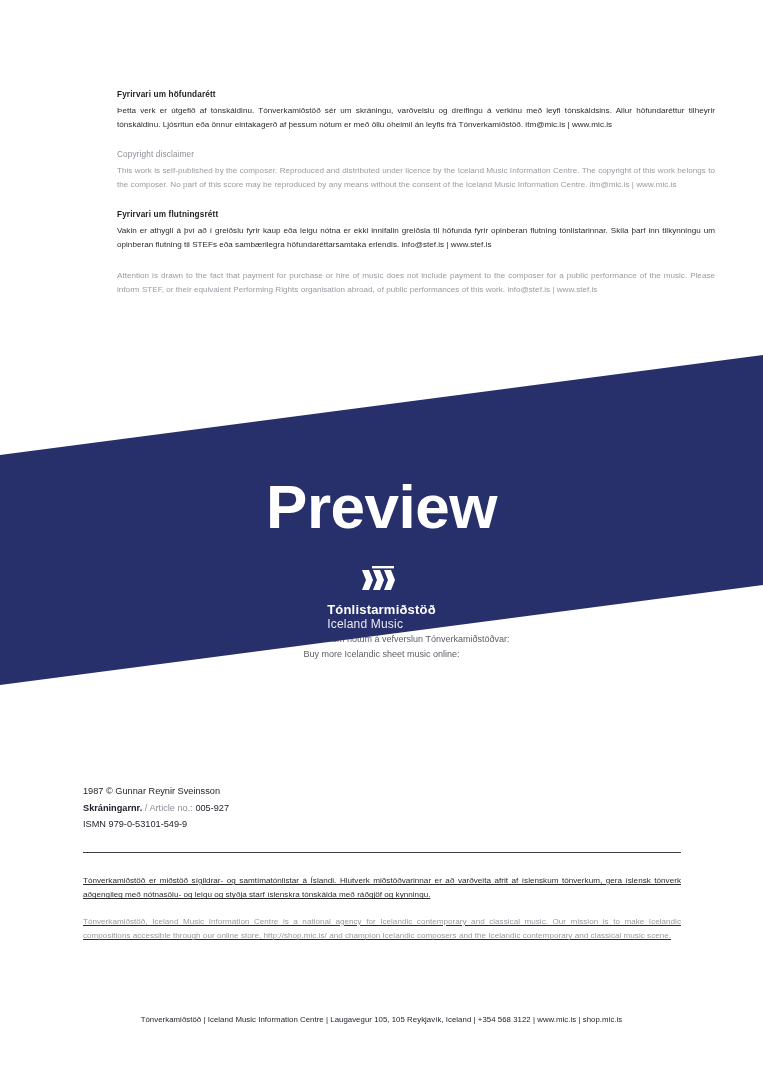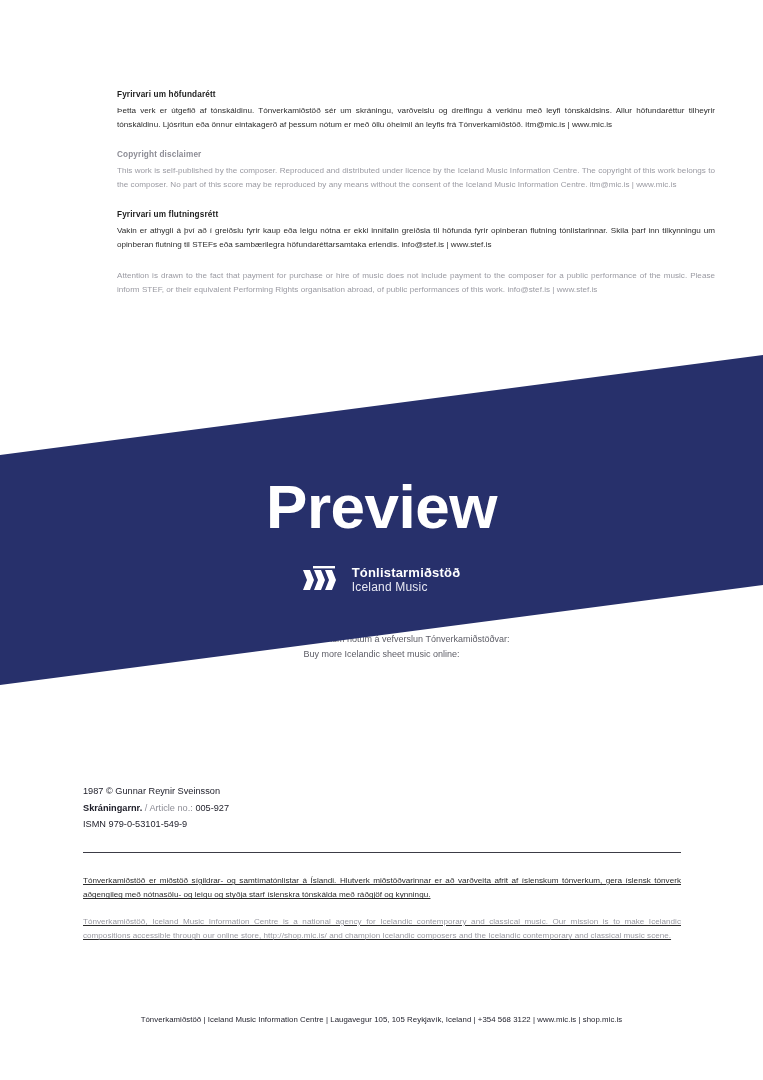--- a/index.html
+++ b/index.html
@@ -37,21 +37,21 @@
   .block-title {
     font-size: 8.2px;
     font-weight: bold;
     letter-spacing: 0.15px;
     color: #1d1d1d;
     margin-bottom: 5px;
   }
 
   .block-title.muted {
     color: #8d8d96;
-    font-weight: bold;
+    font-weight: normal;
   }
 
   .block-body {
     font-size: 8.1px;
     line-height: 1.72;
     text-align: justify;
     color: #2b2b2b;
     letter-spacing: 0.02px;
   }
 
@@ -94,20 +94,21 @@
 
   .logo-wrap {
     position: absolute;
     left: 0;
     top: 566px;
     width: 763px;
     display: flex;
     justify-content: center;
     align-items: center;
     gap: 9px;
+    flex-direction: column;
   }
   .logo-mark {
     width: 40px;
     height: 28px;
     position: relative;
   }
   .logo-text {
     color: #ffffff;
     line-height: 1.12;
   }

